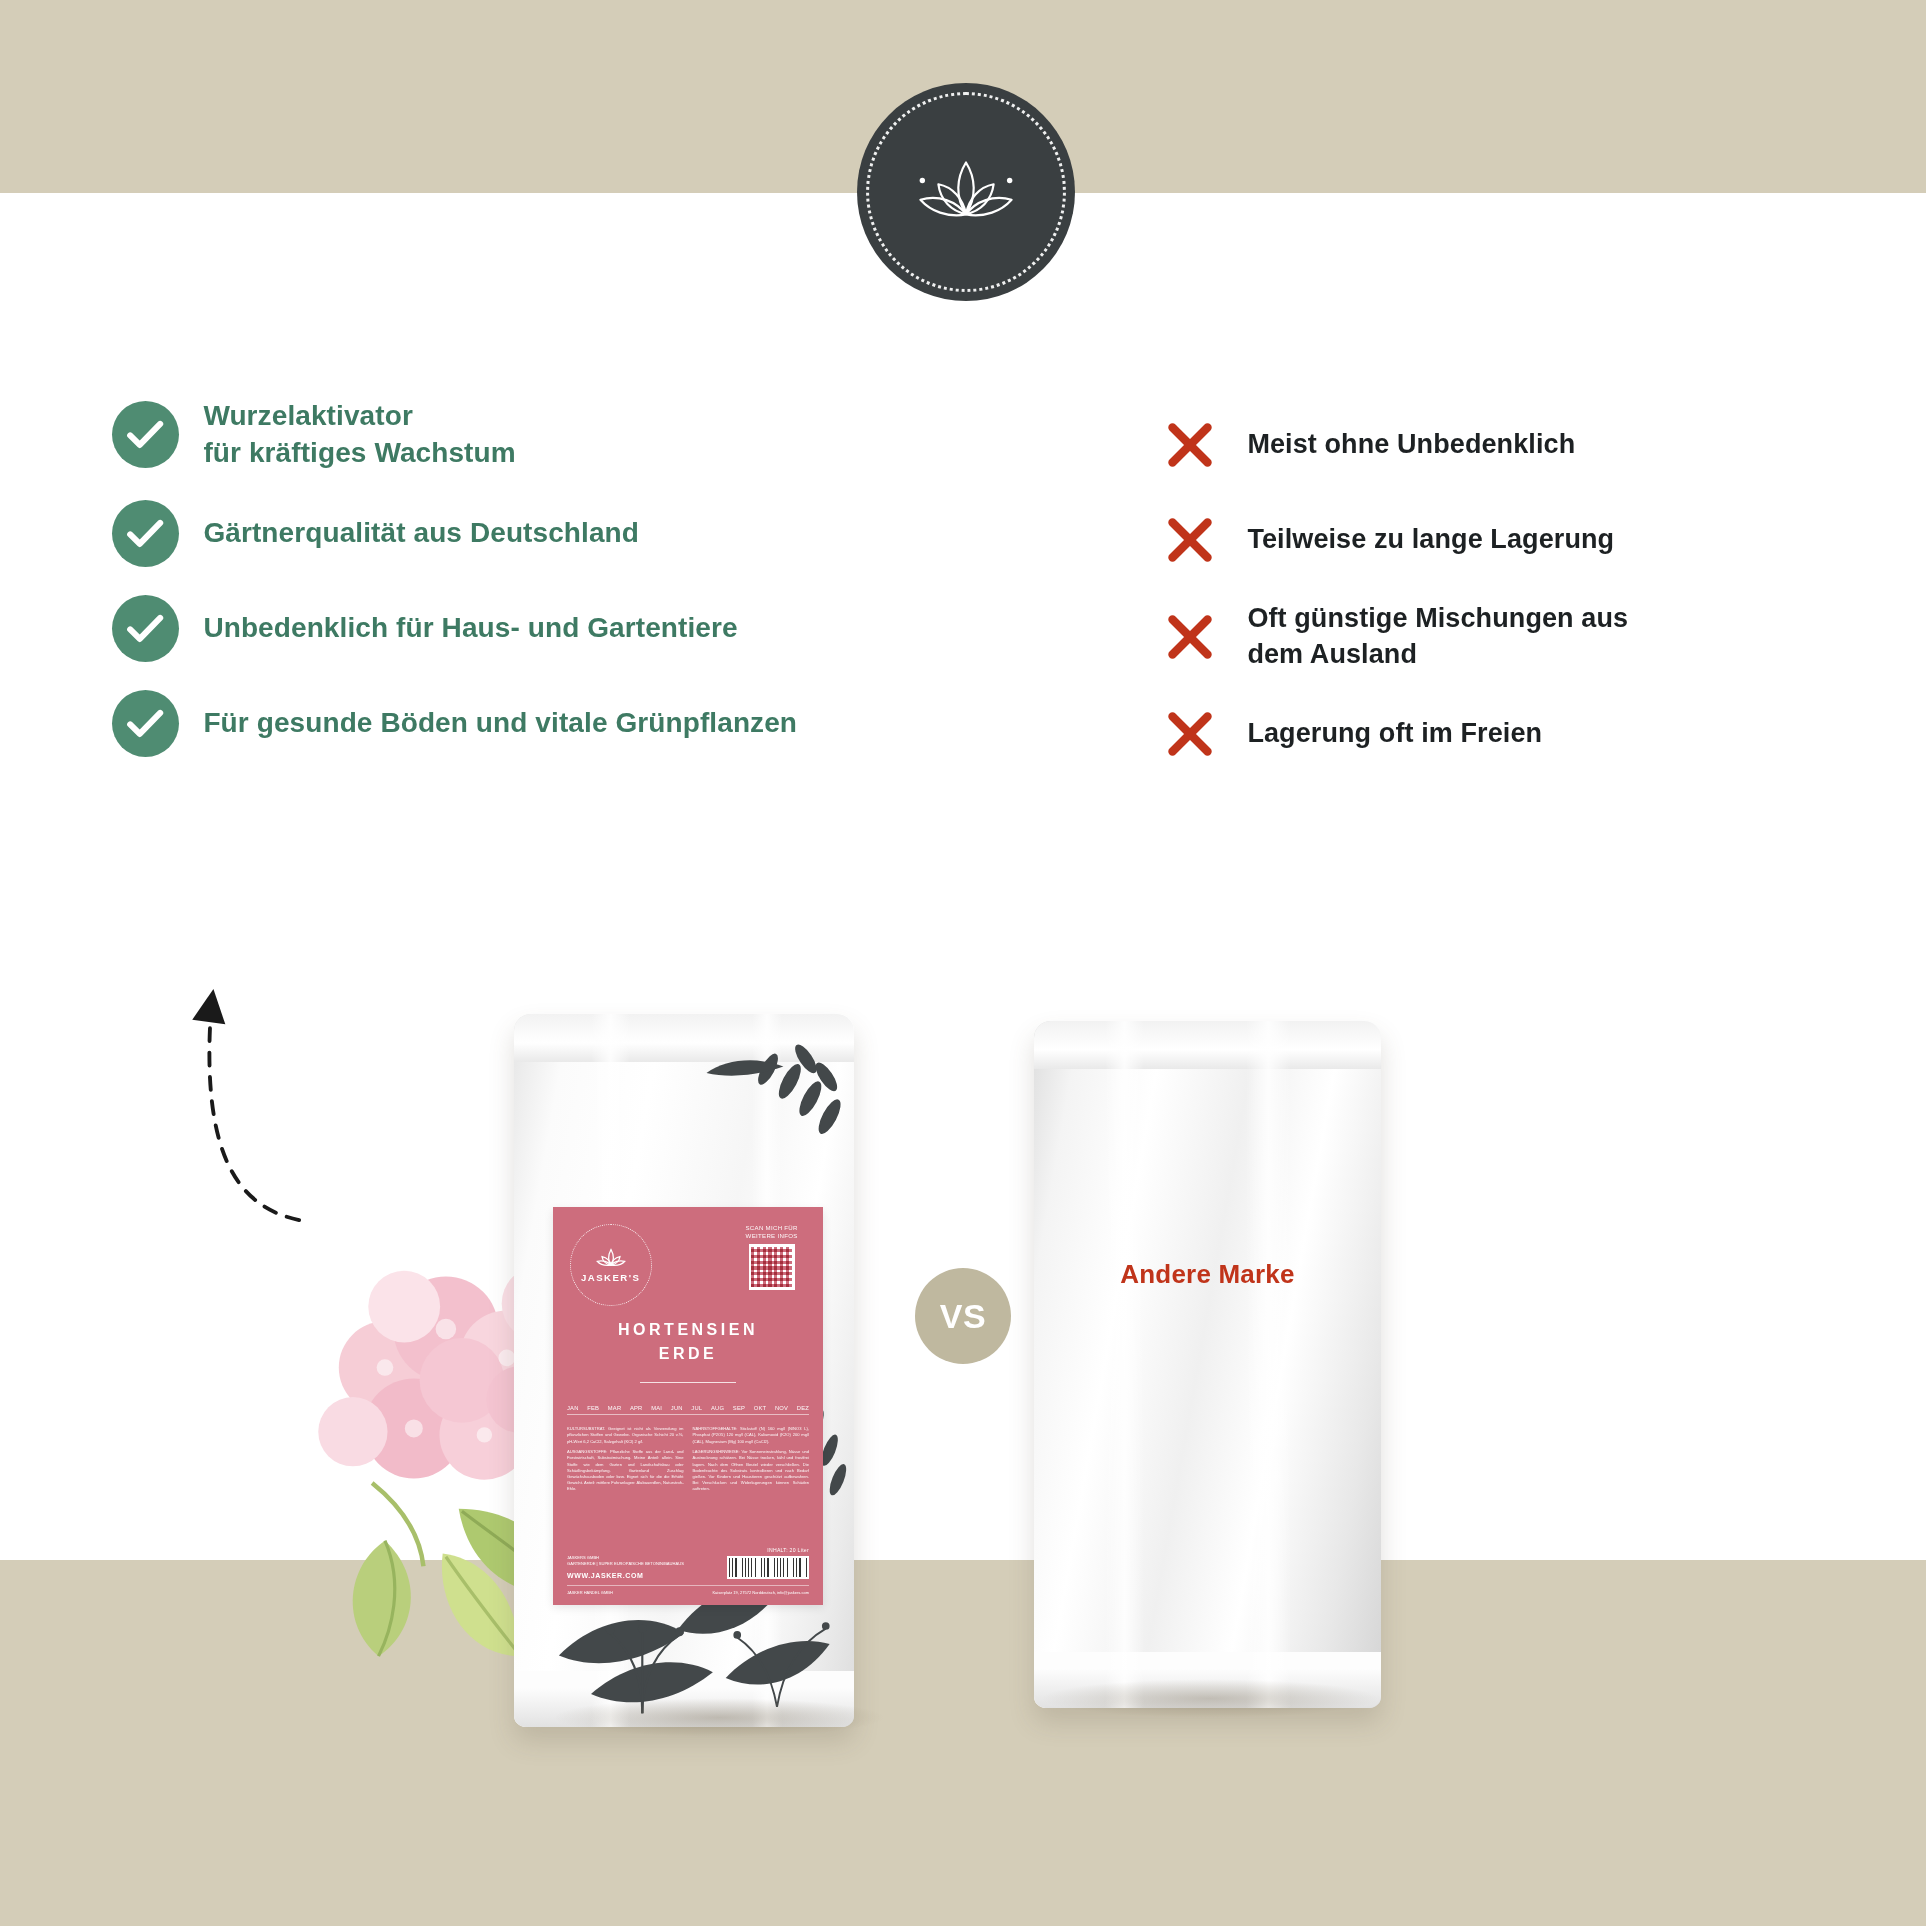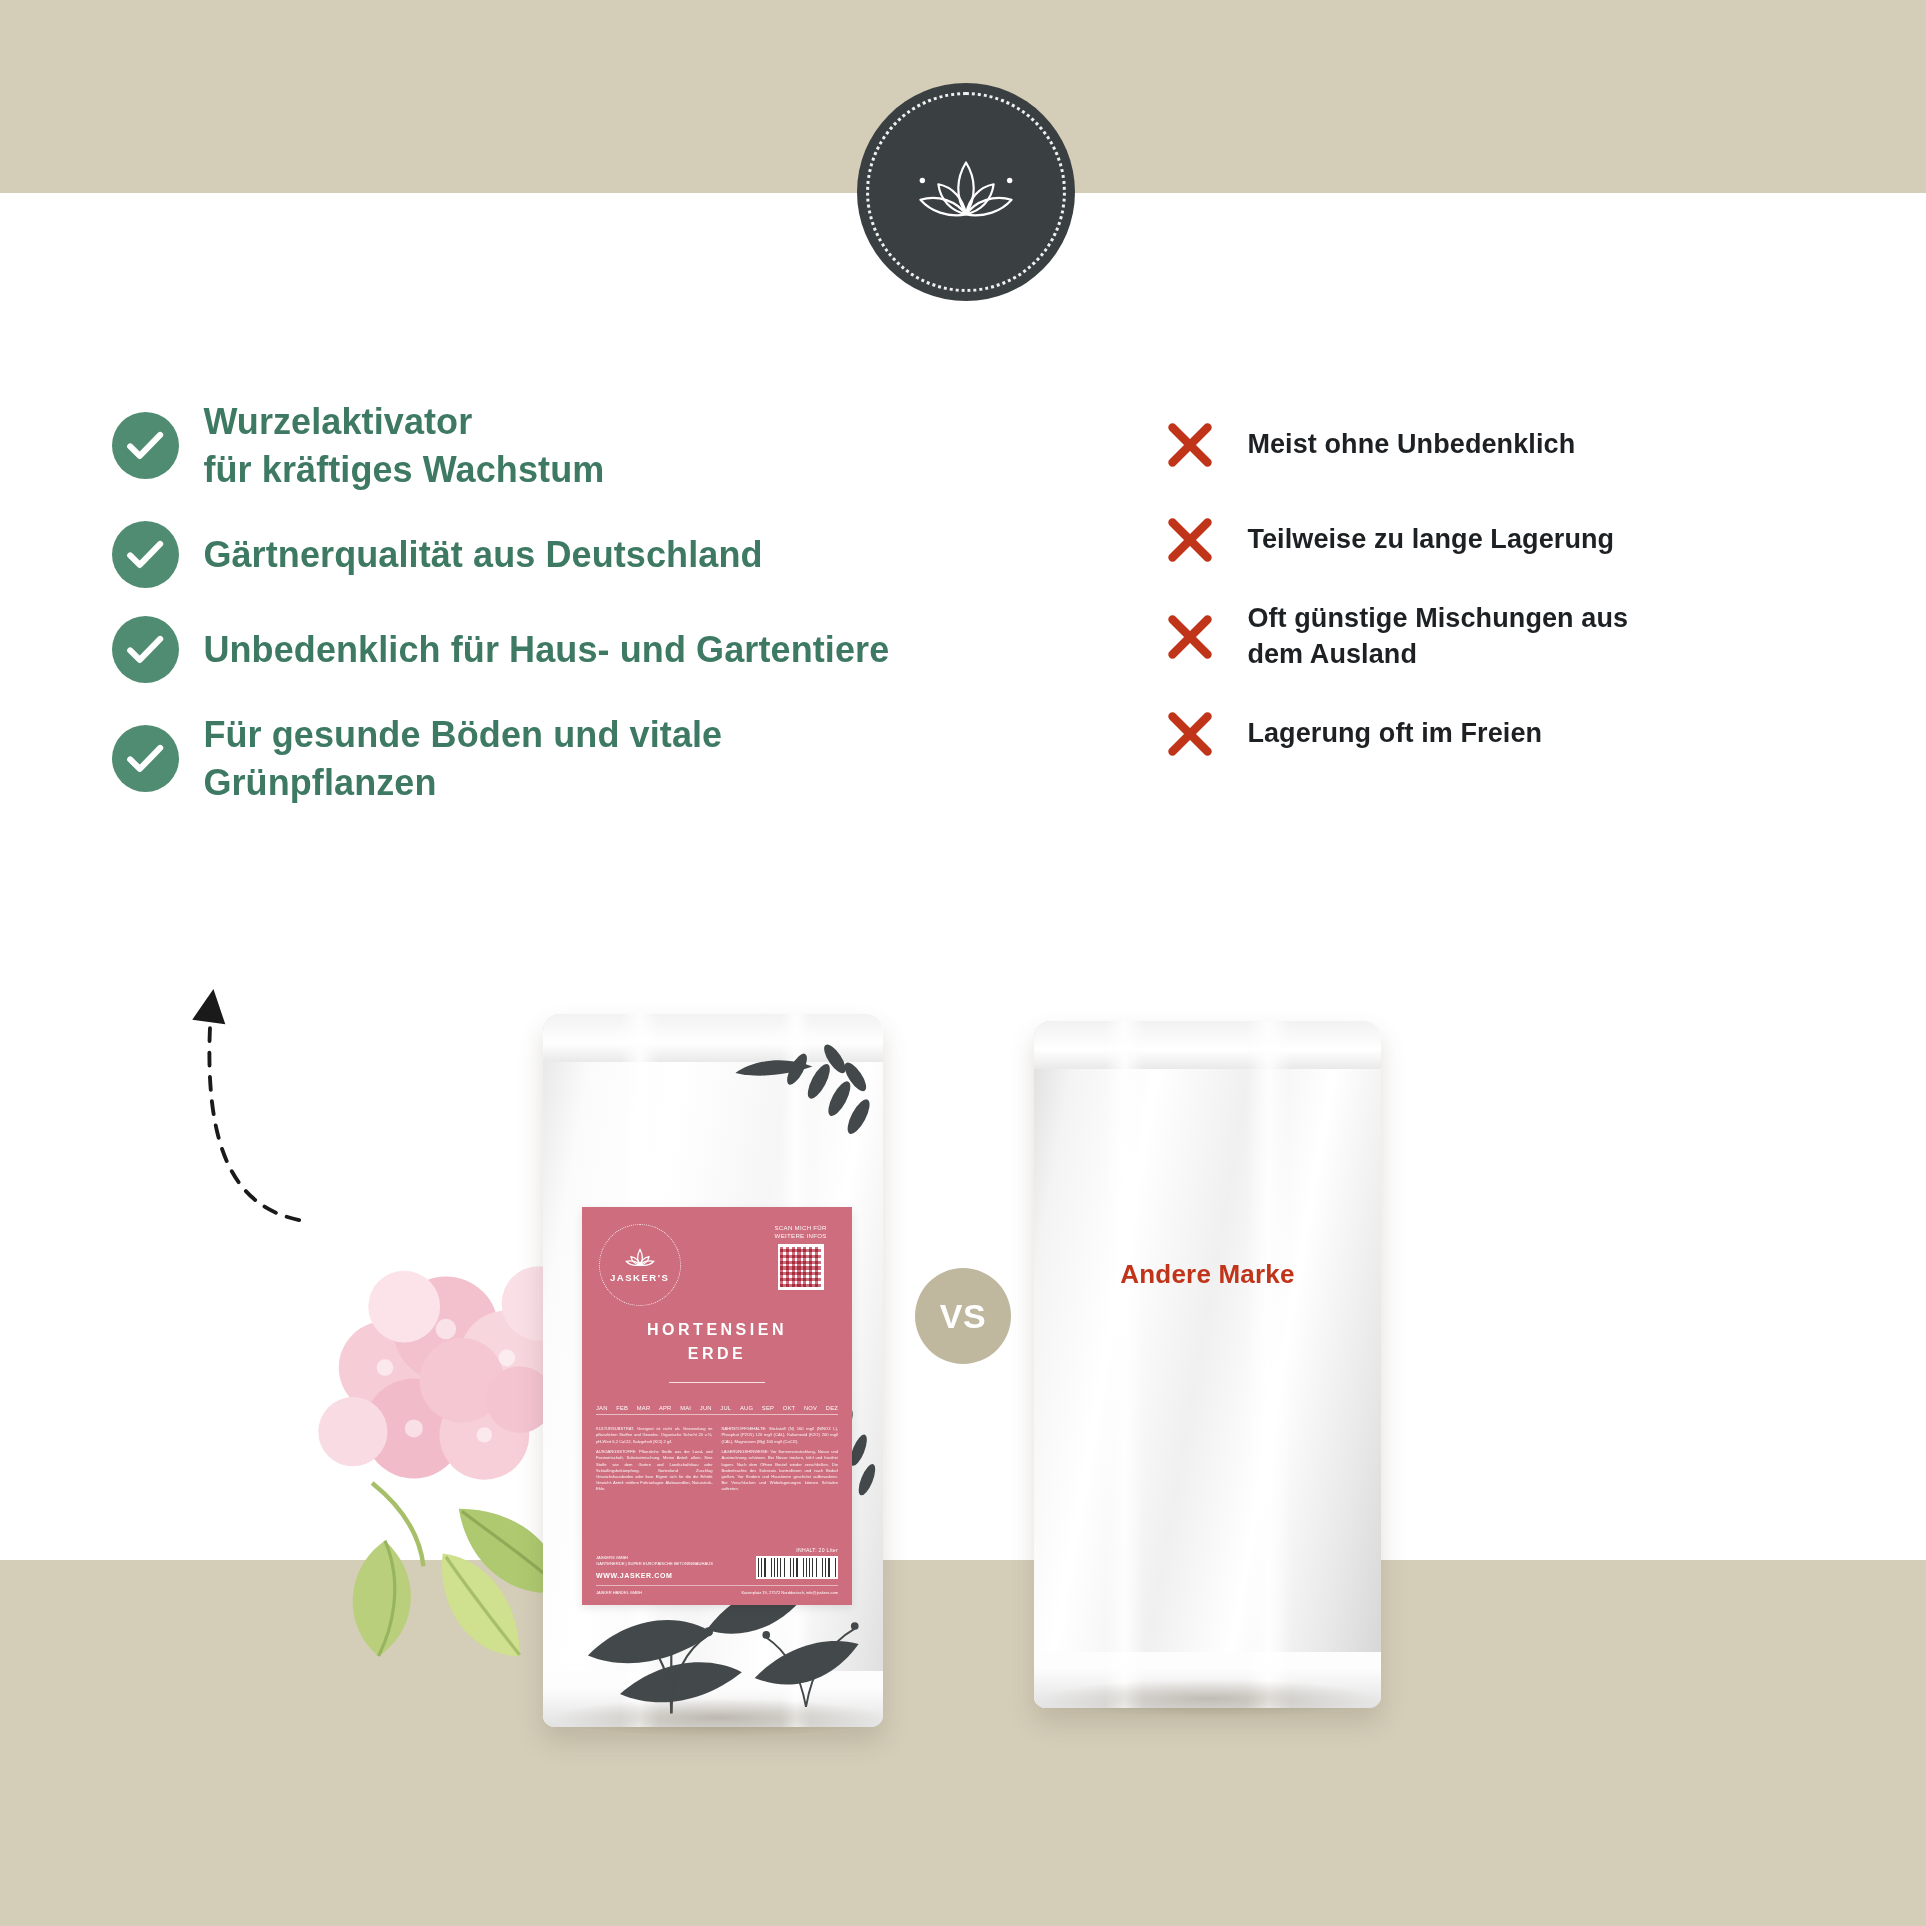--- a/index.html
+++ b/index.html
@@ -54,37 +54,37 @@
     background: #4f8c72;
     display: flex; align-items: center; justify-content: center;
   }
   .cross {
     flex: 0 0 auto;
     width: 67px; height: 67px;
     display: flex; align-items: center; justify-content: center;
   }
   .ftext-pro {
     color: #3e7a63;
-    font-size: 36px; font-weight: 700; line-height: 1.32;
+    font-size: 28px; font-weight: 700; line-height: 1.32;
     letter-spacing: 0.1px;
   }
   .ftext-con {
     color: #1d2123;
     font-size: 27px; font-weight: 700; line-height: 1.32;
     letter-spacing: 0.1px;
   }
 
   
   .arrow { position: absolute; left: 161px; top: 963px; }
 
   
   .hydrangea { position: absolute; left: 308px; top: 1207px; }
 
   .bag-jaskers {
-    position: absolute; left: 543px; top: 1014px;
+    position: absolute; left: 514px; top: 1014px;
     width: 340px; height: 713px;
   }
   .bag-other {
     position: absolute; left: 1034px; top: 1021px;
     width: 347px; height: 687px;
   }
 
   .bag-body {
     position: absolute; inset: 0;
     border-radius: 16.7px 16.7px 11.6px 11.6px;

